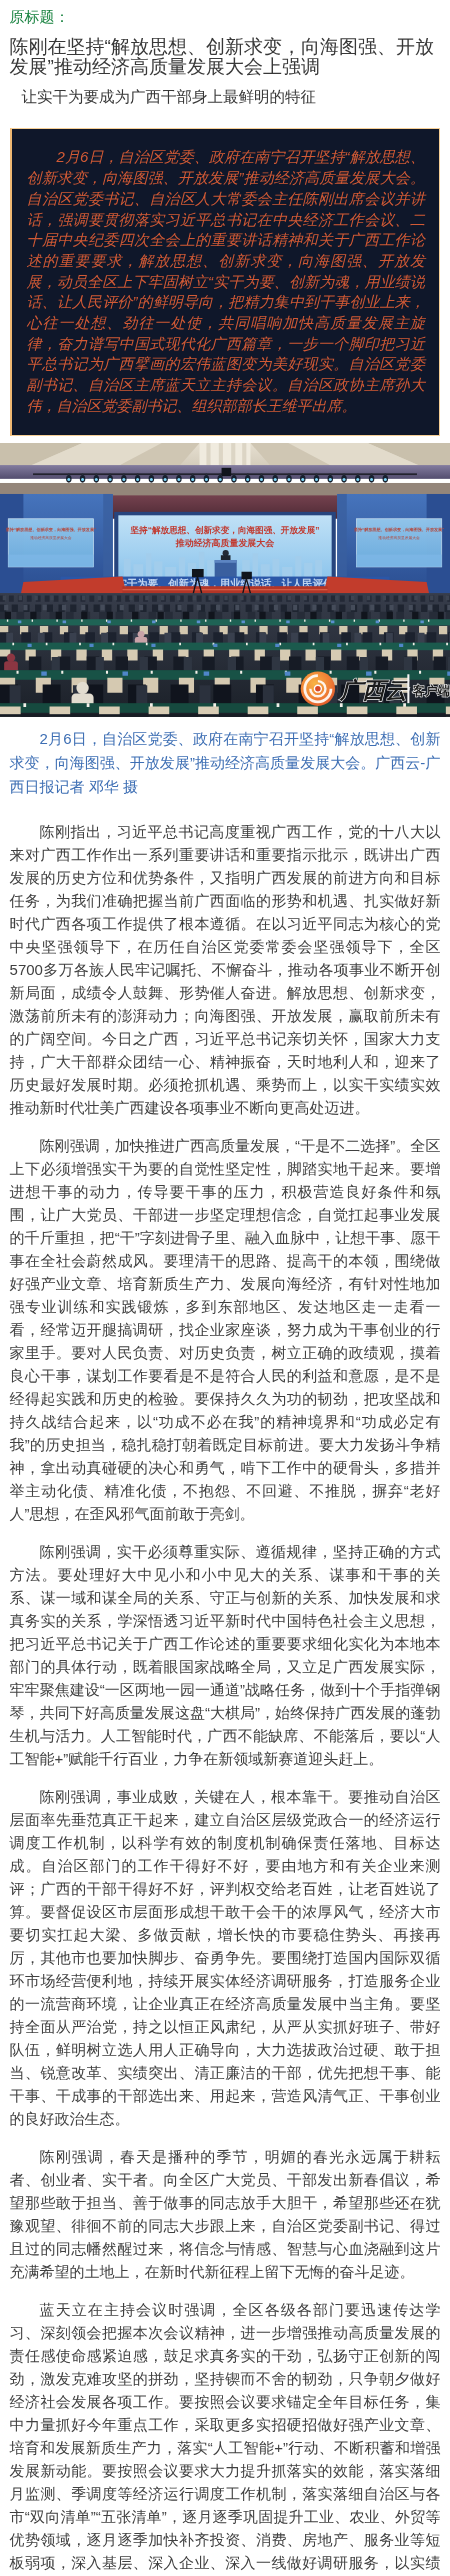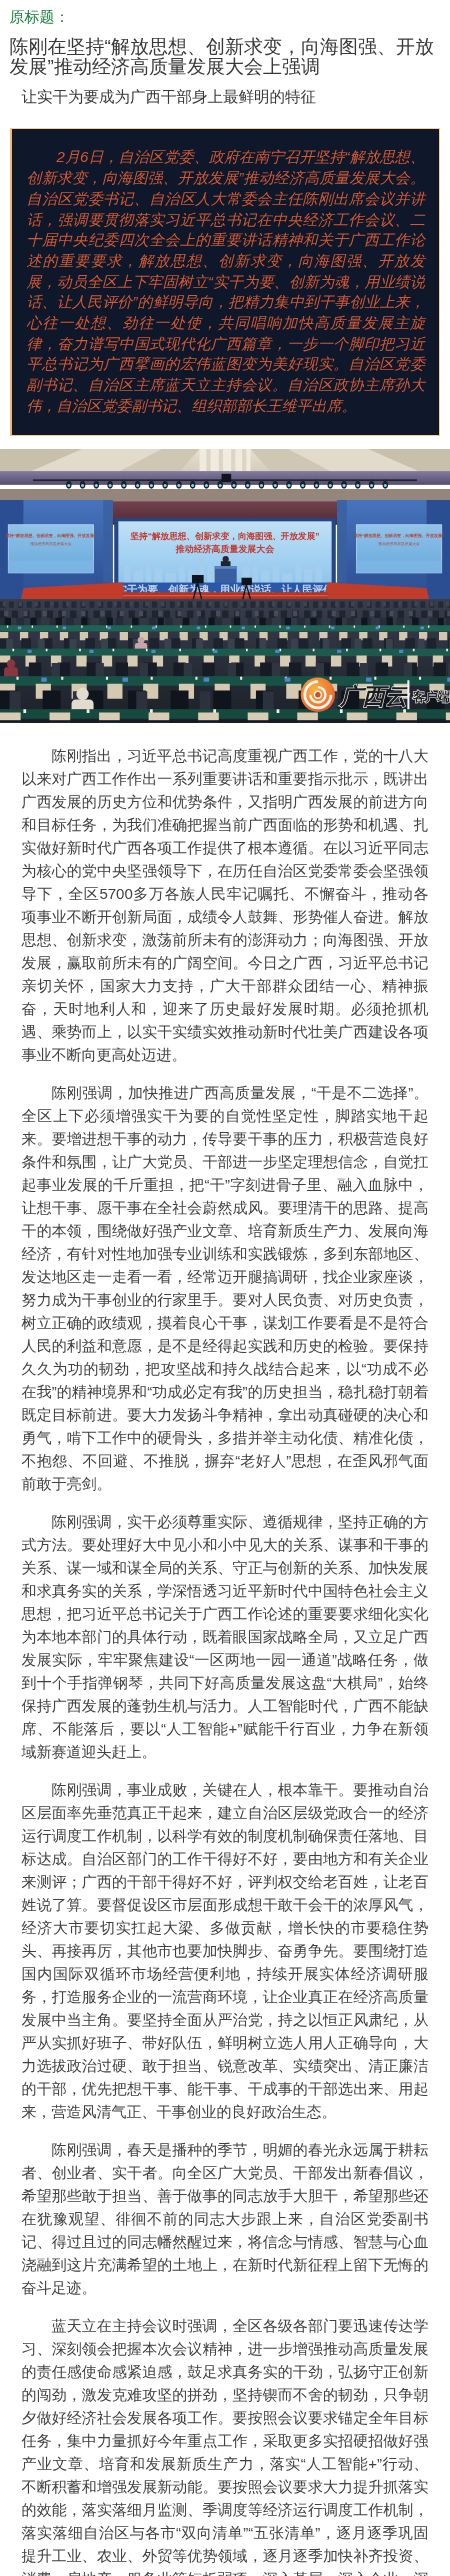--- a/index.html
+++ b/index.html
@@ -31,37 +31,37 @@
     border-left:2.8px solid #efb873;
     padding:18px 14.5px 18.6px 15px;
     color:#d25a35;
     font-size:15px;
     line-height:20.7px;
     text-indent:2em;
     text-align:justify;
     font-style:italic;
   }
 
-  .photo-wrap{margin:13px -9.6px 0 -9.6px;line-height:0;}
+  .photo-wrap{margin:7px -9.6px 0 -9.6px;line-height:0;}
   .photo-wrap svg{display:block;}
 
   .caption{
     margin:10.3px 0 0 0;
     color:#3e6fb4;
     font-size:15px;
     line-height:24px;
     text-indent:2em;
     text-align:justify;
   }
 
   .article p{
     font-size:15px;
     line-height:23px;
     color:#404040;
-    margin:15px 12px;
+    margin:15px 0;
     text-indent:2em;
     text-align:justify;
   }
   .article p:first-child{margin-top:20.7px;}
 </style>
 </head>
 <body>
 
 <div class="content">
 
@@ -275,20 +275,21 @@
         <path d="M462,338 a19,19 0 1 0 19,19" fill="none" stroke="#ffffff" stroke-width="4" opacity="0.9"></path>
         <path d="M462,346 a11,11 0 1 1 -11,11" fill="none" stroke="#ffffff" stroke-width="3.5" opacity="0.9"></path>
         <circle cx="462" cy="357" r="5" fill="#d84a28" stroke="#ffffff" stroke-width="2"></circle>
         <text x="494" y="371" font-size="33" font-weight="bold" font-style="italic" fill="#1c1c1c" stroke="#ffffff" stroke-width="1.6" style="paint-order:stroke">广西云</text>
         <rect x="592" y="336" width="3" height="42" fill="#f4f4f4"></rect>
         <text x="600" y="366" font-size="18" font-weight="bold" fill="#1c1c1c" stroke="#ffffff" stroke-width="1.6" style="paint-order:stroke">客户端</text>
       </g>
     </svg>
   </div>
 
+  <p class="caption">2月6日，自治区党委、政府在南宁召开坚持“解放思想、创新求变，向海图强、开放发展”推动经济高质量发展大会。广西云-广西日报记者 邓华 摄</p>
 
   <div class="article">
     <p>陈刚指出，习近平总书记高度重视广西工作，党的十八大以来对广西工作作出一系列重要讲话和重要指示批示，既讲出广西发展的历史方位和优势条件，又指明广西发展的前进方向和目标任务，为我们准确把握当前广西面临的形势和机遇、扎实做好新时代广西各项工作提供了根本遵循。在以习近平同志为核心的党中央坚强领导下，在历任自治区党委常委会坚强领导下，全区5700多万各族人民牢记嘱托、不懈奋斗，推动各项事业不断开创新局面，成绩令人鼓舞、形势催人奋进。解放思想、创新求变，激荡前所未有的澎湃动力；向海图强、开放发展，赢取前所未有的广阔空间。今日之广西，习近平总书记亲切关怀，国家大力支持，广大干部群众团结一心、精神振奋，天时地利人和，迎来了历史最好发展时期。必须抢抓机遇、乘势而上，以实干实绩实效推动新时代壮美广西建设各项事业不断向更高处迈进。</p>
     <p>陈刚强调，加快推进广西高质量发展，“干是不二选择”。全区上下必须增强实干为要的自觉性坚定性，脚踏实地干起来。要增进想干事的动力，传导要干事的压力，积极营造良好条件和氛围，让广大党员、干部进一步坚定理想信念，自觉扛起事业发展的千斤重担，把“干”字刻进骨子里、融入血脉中，让想干事、愿干事在全社会蔚然成风。要理清干的思路、提高干的本领，围绕做好强产业文章、培育新质生产力、发展向海经济，有针对性地加强专业训练和实践锻炼，多到东部地区、发达地区走一走看一看，经常迈开腿搞调研，找企业家座谈，努力成为干事创业的行家里手。要对人民负责、对历史负责，树立正确的政绩观，摸着良心干事，谋划工作要看是不是符合人民的利益和意愿，是不是经得起实践和历史的检验。要保持久久为功的韧劲，把攻坚战和持久战结合起来，以“功成不必在我”的精神境界和“功成必定有我”的历史担当，稳扎稳打朝着既定目标前进。要大力发扬斗争精神，拿出动真碰硬的决心和勇气，啃下工作中的硬骨头，多措并举主动化债、精准化债，不抱怨、不回避、不推脱，摒弃“老好人”思想，在歪风邪气面前敢于亮剑。</p>
     <p>陈刚强调，实干必须尊重实际、遵循规律，坚持正确的方式方法。要处理好大中见小和小中见大的关系、谋事和干事的关系、谋一域和谋全局的关系、守正与创新的关系、加快发展和求真务实的关系，学深悟透习近平新时代中国特色社会主义思想，把习近平总书记关于广西工作论述的重要要求细化实化为本地本部门的具体行动，既着眼国家战略全局，又立足广西发展实际，牢牢聚焦建设“一区两地一园一通道”战略任务，做到十个手指弹钢琴，共同下好高质量发展这盘“大棋局”，始终保持广西发展的蓬勃生机与活力。人工智能时代，广西不能缺席、不能落后，要以“人工智能+”赋能千行百业，力争在新领域新赛道迎头赶上。</p>
     <p>陈刚强调，事业成败，关键在人，根本靠干。要推动自治区层面率先垂范真正干起来，建立自治区层级党政合一的经济运行调度工作机制，以科学有效的制度机制确保责任落地、目标达成。自治区部门的工作干得好不好，要由地方和有关企业来测评；广西的干部干得好不好，评判权交给老百姓，让老百姓说了算。要督促设区市层面形成想干敢干会干的浓厚风气，经济大市要切实扛起大梁、多做贡献，增长快的市要稳住势头、再接再厉，其他市也要加快脚步、奋勇争先。要围绕打造国内国际双循环市场经营便利地，持续开展实体经济调研服务，打造服务企业的一流营商环境，让企业真正在经济高质量发展中当主角。要坚持全面从严治党，持之以恒正风肃纪，从严从实抓好班子、带好队伍，鲜明树立选人用人正确导向，大力选拔政治过硬、敢于担当、锐意改革、实绩突出、清正廉洁的干部，优先把想干事、能干事、干成事的干部选出来、用起来，营造风清气正、干事创业的良好政治生态。</p>
     <p>陈刚强调，春天是播种的季节，明媚的春光永远属于耕耘者、创业者、实干者。向全区广大党员、干部发出新春倡议，希望那些敢于担当、善于做事的同志放手大胆干，希望那些还在犹豫观望、徘徊不前的同志大步跟上来，自治区党委副书记、得过且过的同志幡然醒过来，将信念与情感、智慧与心血浇融到这片充满希望的土地上，在新时代新征程上留下无悔的奋斗足迹。</p>
     <p>蓝天立在主持会议时强调，全区各级各部门要迅速传达学习、深刻领会把握本次会议精神，进一步增强推动高质量发展的责任感使命感紧迫感，鼓足求真务实的干劲，弘扬守正创新的闯劲，激发克难攻坚的拼劲，坚持锲而不舍的韧劲，只争朝夕做好经济社会发展各项工作。要按照会议要求锚定全年目标任务，集中力量抓好今年重点工作，采取更多实招硬招做好强产业文章、培育和发展新质生产力，落实“人工智能+”行动、不断积蓄和增强发展新动能。要按照会议要求大力提升抓落实的效能，落实落细月监测、季调度等经济运行调度工作机制，落实落细自治区与各市“双向清单”“五张清单”，逐月逐季巩固提升工业、农业、外贸等优势领域，逐月逐季加快补齐投资、消费、房地产、服务业等短板弱项，深入基层、深入企业、深入一线做好调研服务，以实绩实效开创新时代壮美广西建设新局面。</p>
 
   </div>

